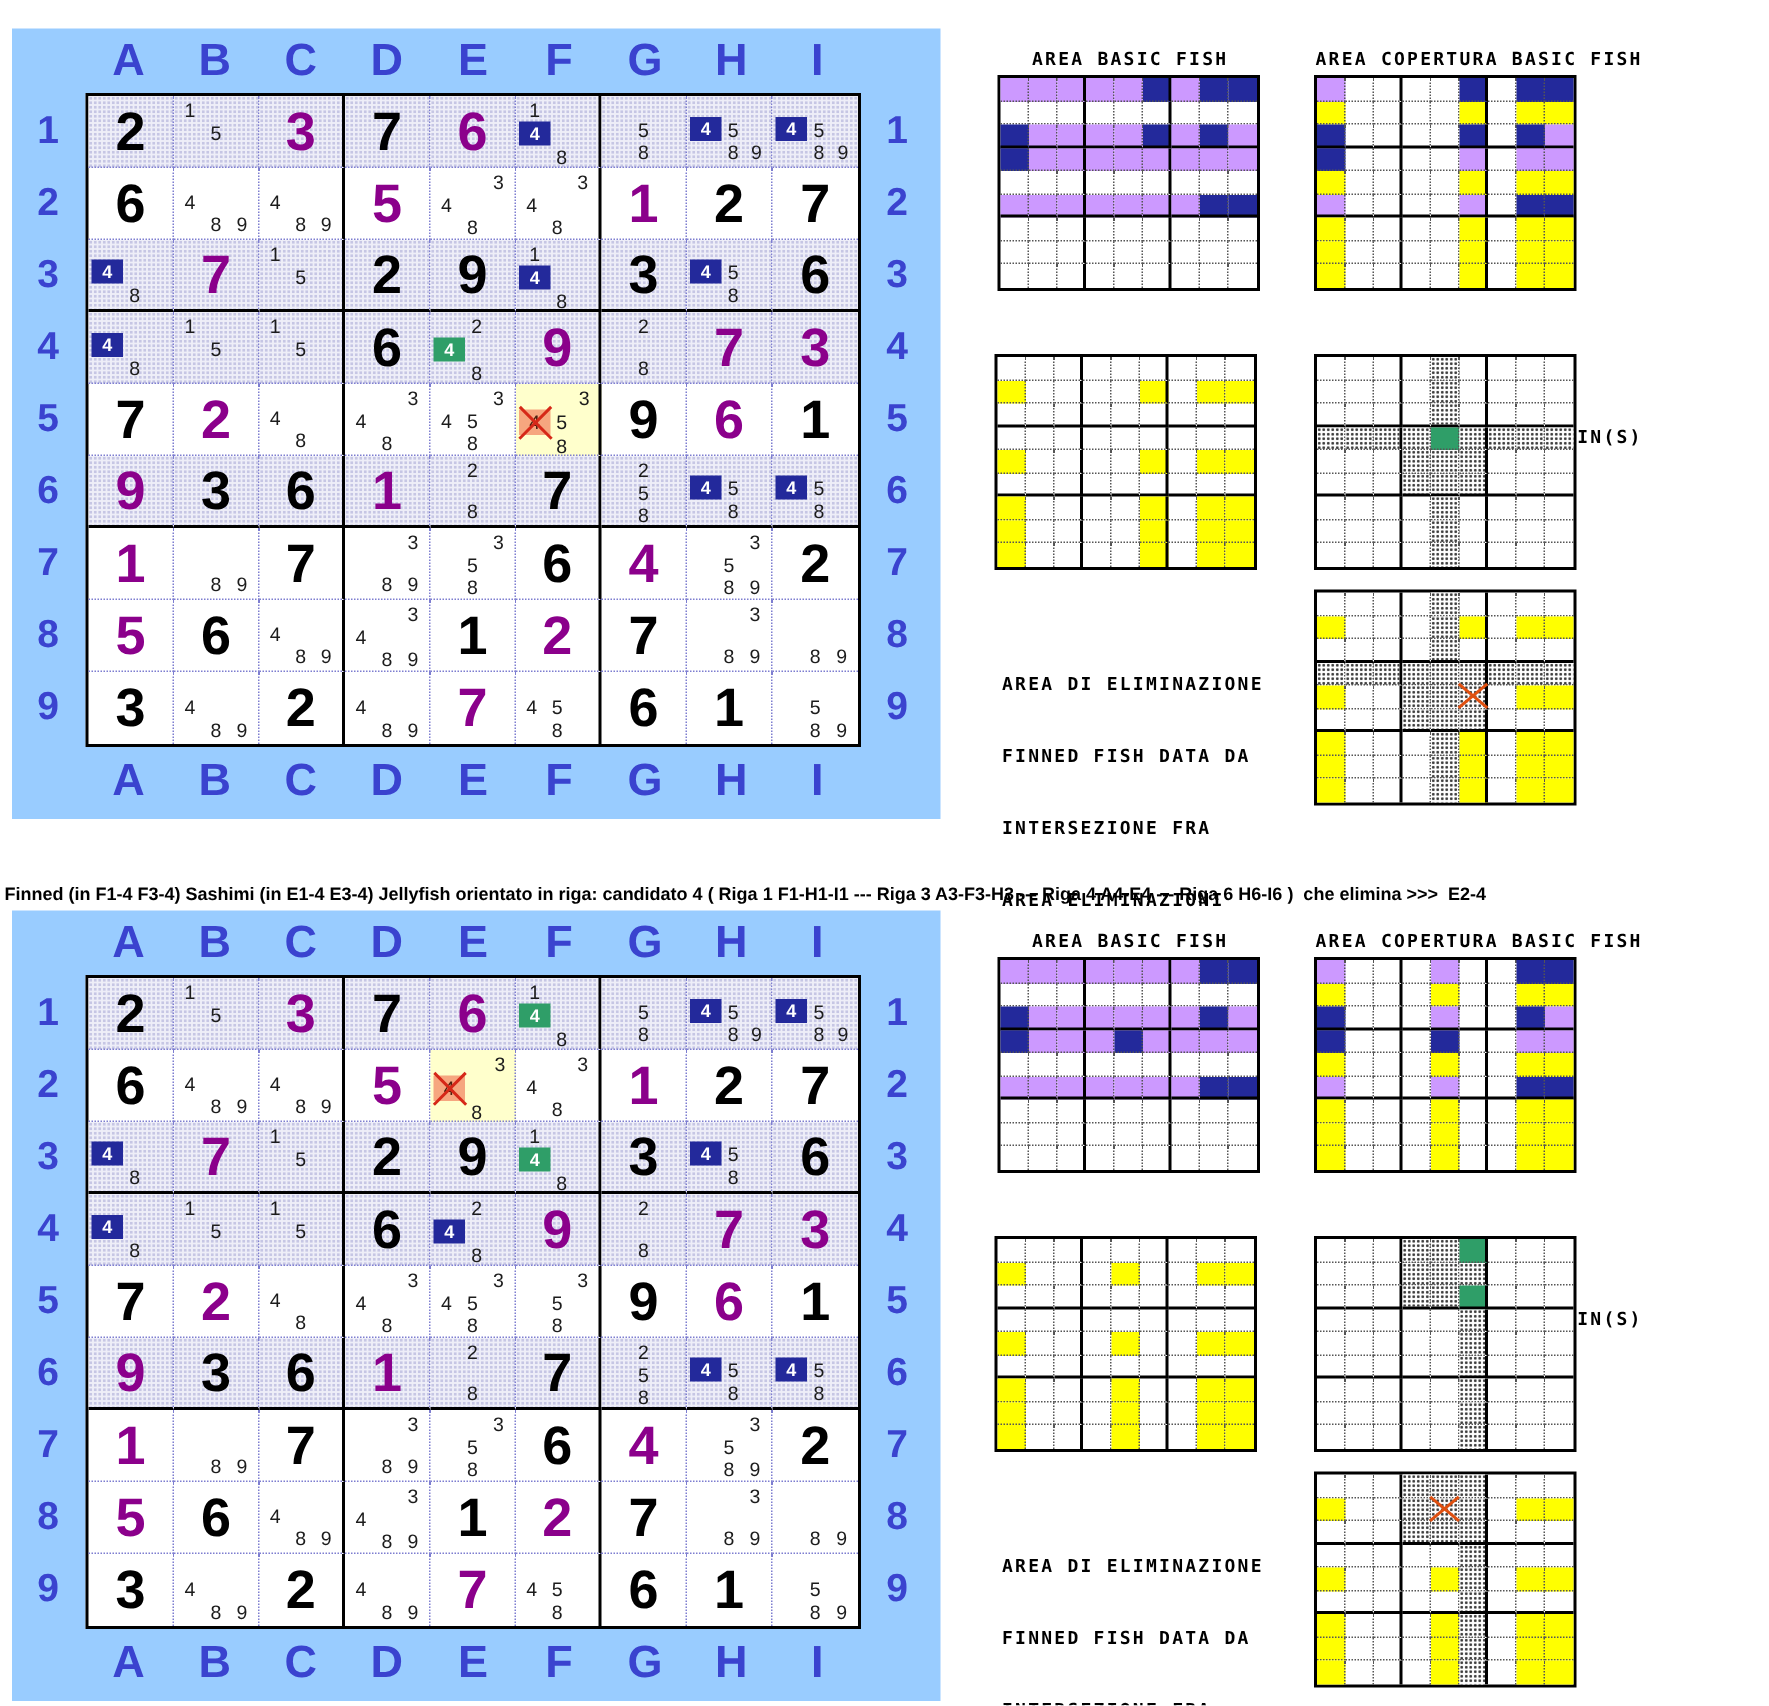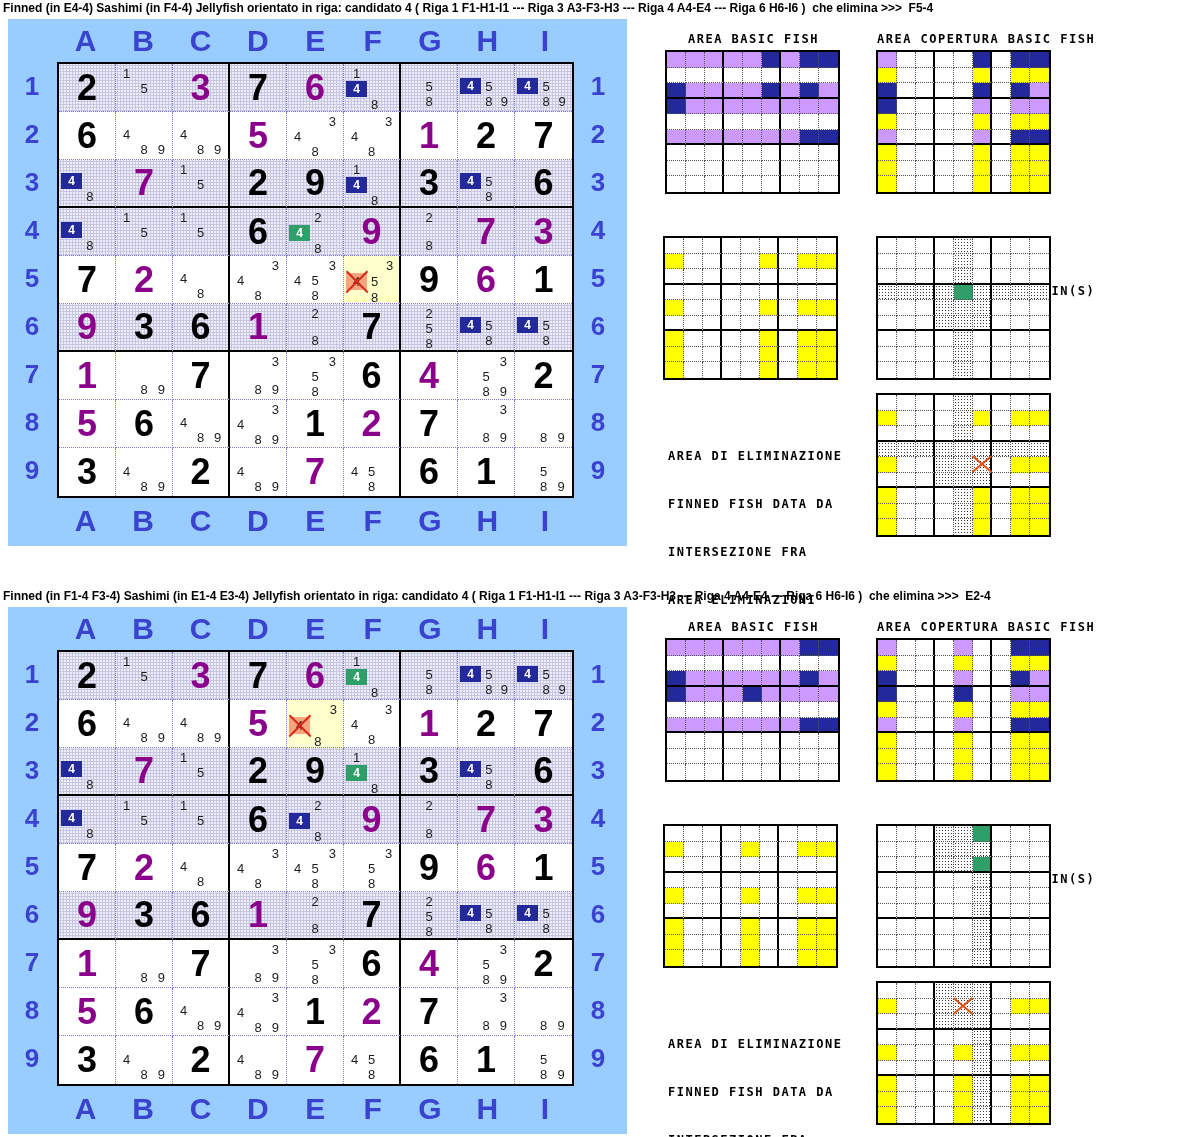--- a/index.html
+++ b/index.html
@@ -63,21 +63,20 @@
   .pos-mg4{left:876px;top:236px;}
   .pos-mtext{left:668px;top:416px;}
   .pos-mg5{left:876px;top:393px;}
 </style>
 </head>
 <body>
 
 <div id="root">
 
   <section class="section" style="top:0px">
-    <div class="sec-title">Finned (in E4-4) Sashimi (in F4-4) Jellyfish orientato in riga: candidato 4 ( Riga 1 F1-H1-I1 --- Riga 3 A3-F3-H3 --- Riga 4 A4-E4 --- Riga 6 H6-I6 )  che elimina &gt;&gt;&gt;  F5-4</div>
     <div class="panel">
       <div class="heads top">
           <div>A</div>
           <div>B</div>
           <div>C</div>
           <div>D</div>
           <div>E</div>
           <div>F</div>
           <div>G</div>
           <div>H</div>

